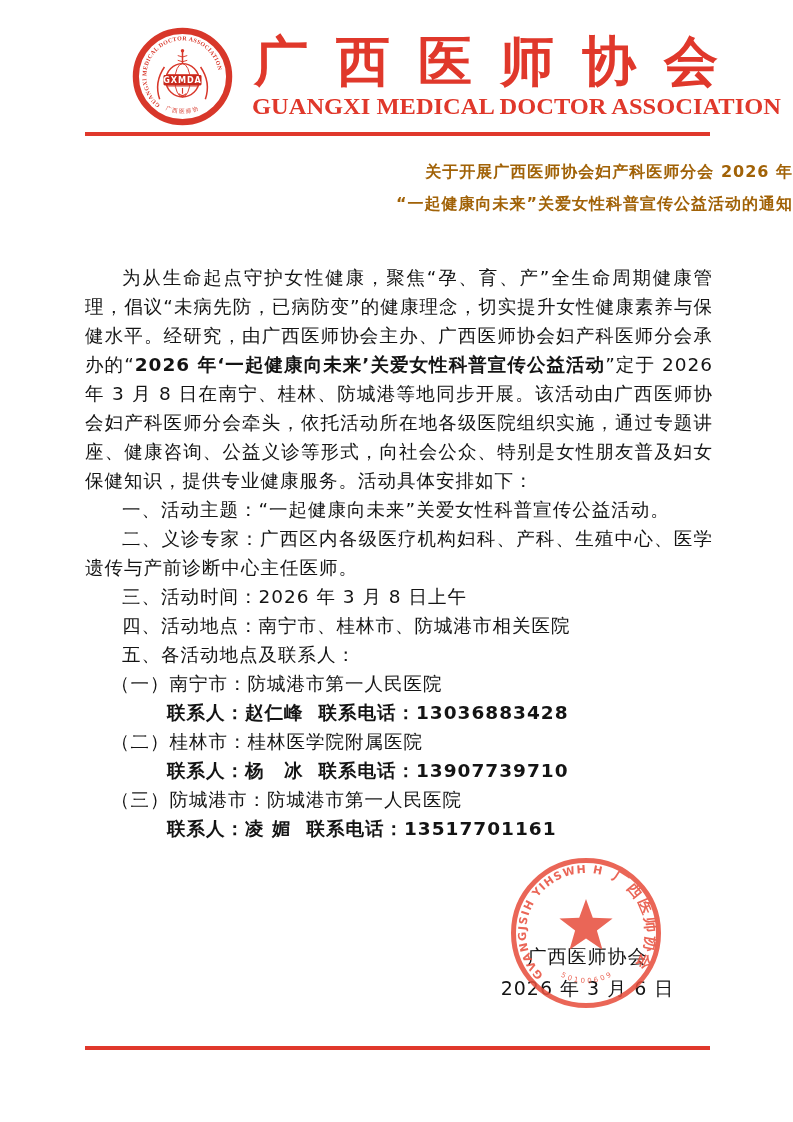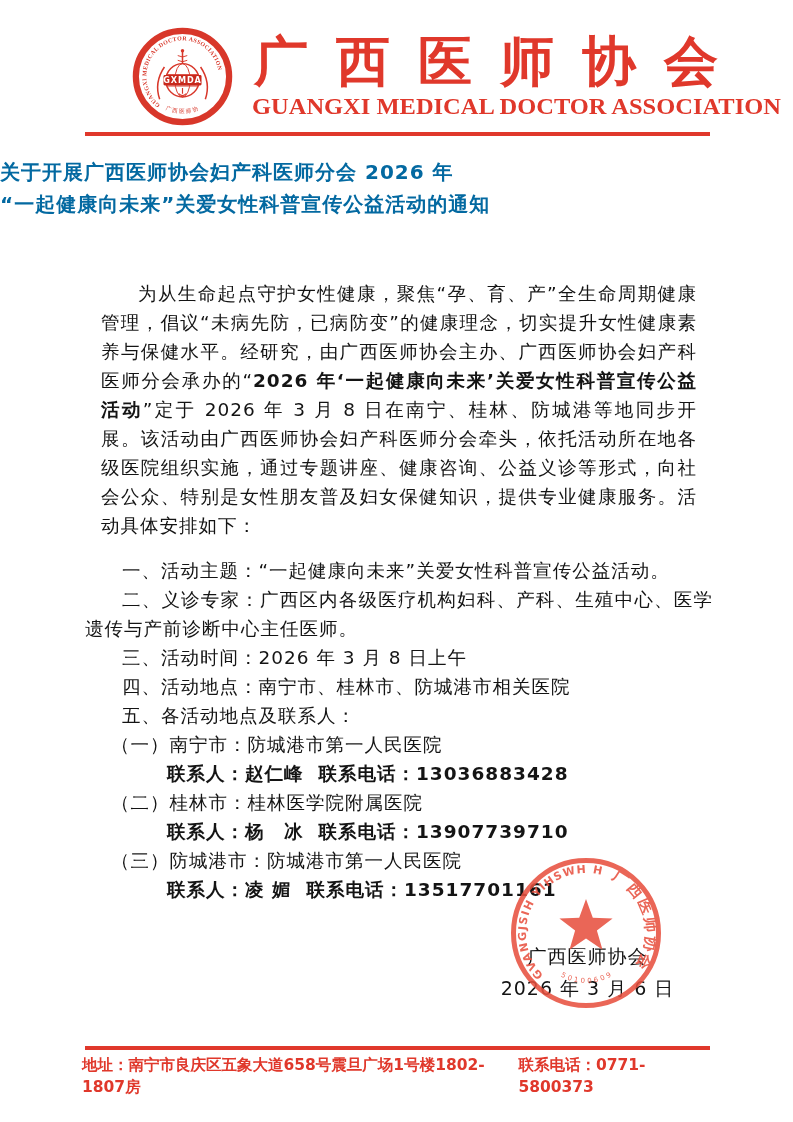--- a/index.html
+++ b/index.html
@@ -18,30 +18,30 @@
   }
   .org-en{
     position:absolute;left:252px;top:93px;width:470px;text-align:center;
     font-size:24px;font-weight:700;color:var(--red);
     font-family:"Liberation Serif",serif;white-space:nowrap;letter-spacing:0px;
     transform:scaleX(1.02);transform-origin:left;
   }
   .header-rule{position:absolute;left:85px;top:132px;width:625px;height:4px;background:var(--red);}
   
   .doc-title{
-    position:absolute;left:0;right:0;top:156px;text-align:left;
-    font-size:20px;font-weight:700;line-height:32px;letter-spacing:1px;color:#0369a1;
+    position:absolute;left:0;right:0;top:156px;text-align:right;
+    font-size:16px;font-weight:700;line-height:32px;letter-spacing:1px;color:#a16207;
   }
   
   .body-block{
     position:absolute;left:85px;top:263px;width:628px;
     font-size:18.5px;line-height:29px;letter-spacing:1px;
     text-align:justify;color:#141414;
   }
-  .para{text-indent:37px;margin:16px;}
+  .para{text-indent:37px;margin:0;}
   .item{text-indent:37px;}
   .item b{font-weight:400;}
   .loc-city{padding-left:26px;}
   .loc-contact{padding-left:82px;font-weight:bold;}
   .phone-label{margin-left:15px;}
   
   .signature{
     position:absolute;left:470px;top:940px;width:235px;text-align:center;
     font-size:19px;line-height:32px;letter-spacing:1px;color:#131313;
   }
@@ -130,18 +130,14 @@
     </text>
     <text font-size="15.5" font-weight="bold" fill="#e8503f" letter-spacing="2">
       <textPath href="#sealCn">广西医师协会</textPath>
     </text>
     <text font-size="7" fill="#e8503f" letter-spacing="2.5">
       <textPath href="#sealSerial" startOffset="4">501006097317</textPath>
     </text>
   </svg>
 
   <div class="footer-rule"></div>
-  <div class="footer-row">
-    <span>地址：南宁市良庆区五象大道658号震旦广场1号楼1802-1807房</span>
-    <span>联系电话：0771-5800373</span>
-  </div>
 
 </div>
 
 </body></html>

